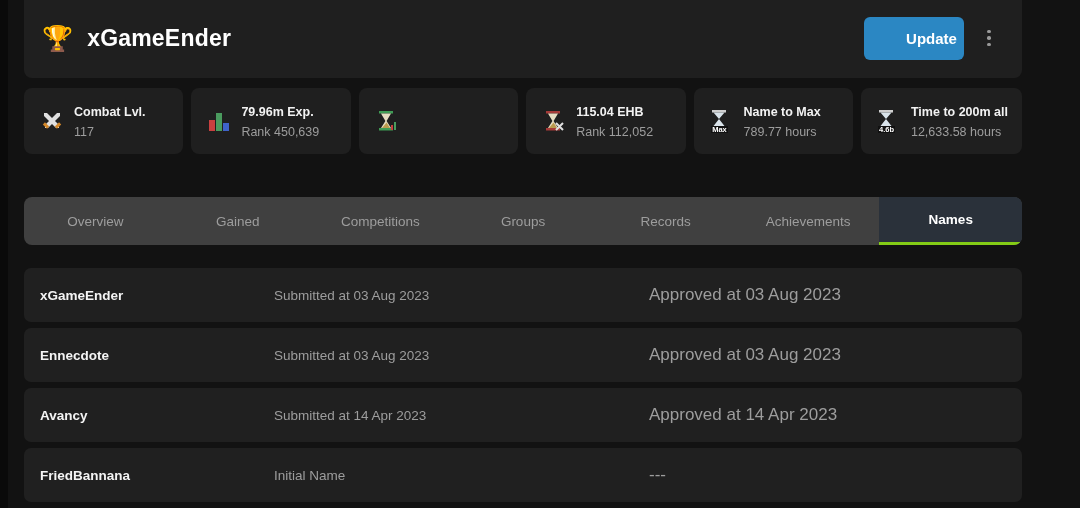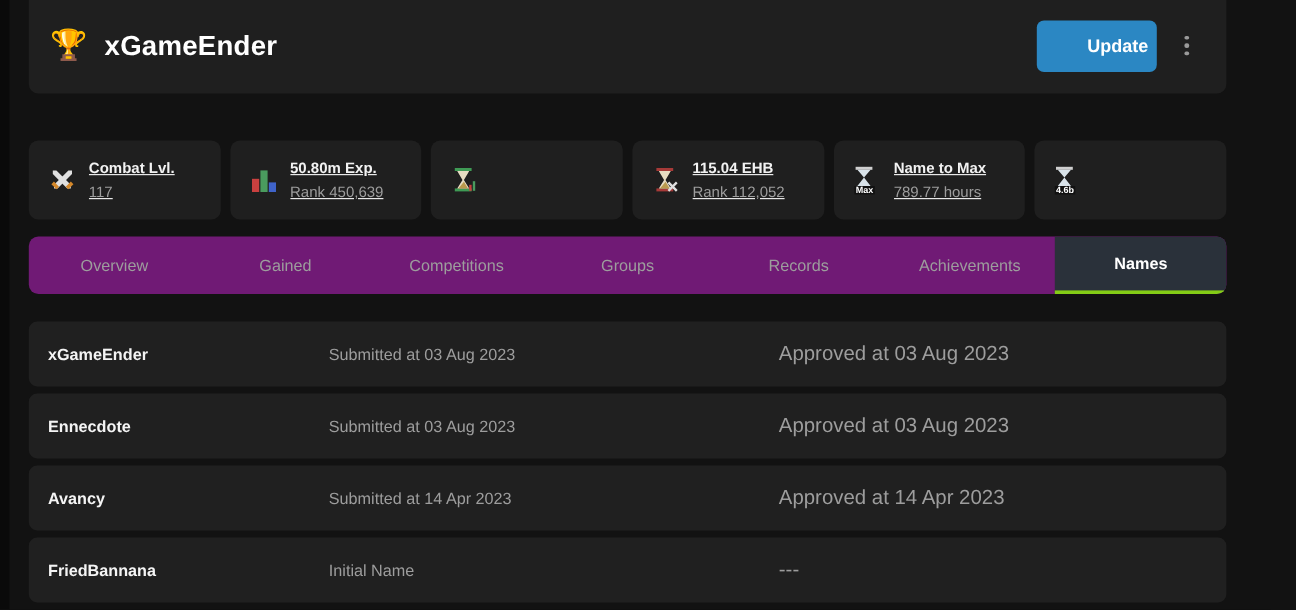--- a/index.html
+++ b/index.html
@@ -104,25 +104,24 @@
     width: 3.5px;
     height: 3.5px;
     border-radius: 50%;
     background: #9a9a9a;
   }
 
   
   .stats-row {
     position: absolute;
     left: 16px;
-    top: 117px;
+    top: 88px;
     width: 998px;
     display: flex;
     gap: 8px;
-    text-decoration: underline;
   }
 
   .stat-card {
     flex: 1;
     height: 66px;
     background: #1f1f1f;
     border-radius: 8px;
     display: flex;
     align-items: center;
     gap: 10px;
@@ -153,21 +152,21 @@
     white-space: nowrap;
   }
 
   
   .tabs-bar {
     position: absolute;
     left: 16px;
     top: 197px;
     width: 998px;
     height: 48px;
-    background: #701a75;
+    background: #404040;
     border-radius: 8px;
     display: flex;
     overflow: hidden;
   }
 
   .tab {
     flex: 1;
     display: flex;
     align-items: center;
     justify-content: center;
@@ -266,21 +265,21 @@
 
     <div class="stat-card">
       <span class="stat-icon">
         <svg width="24" height="24" viewBox="0 0 24 24">
           <rect x="2" y="11" width="6" height="11" fill="#c9403f"></rect>
           <rect x="9" y="4" width="6" height="18" fill="#4a9b5e"></rect>
           <rect x="16" y="14" width="6" height="8" fill="#3f63c9"></rect>
         </svg>
       </span>
       <span class="stat-text">
-        <span class="stat-label">50.80m Exp.</span><br>
+        <span class="stat-label">79.96m Exp.</span><br>
         <span class="stat-value">Rank 450,639</span>
       </span>
     </div>
 
     <div class="stat-card">
       <span class="stat-icon">
         <svg width="24" height="24" viewBox="0 0 24 24">
           <rect x="4" y="2" width="14" height="2.5" fill="#3f9b55"></rect>
           <rect x="4" y="19" width="14" height="2.5" fill="#3f9b55"></rect>
           <path d="M6 4.5 L16 4.5 L11.6 12 L16 19 L6 19 L10.4 12 Z" fill="#e6dcc2"></path>
@@ -323,20 +322,24 @@
     </div>
 
     <div class="stat-card">
       <span class="stat-icon">
         <svg width="26" height="26" viewBox="0 0 26 26">
           <rect x="4" y="2" width="14" height="2.5" fill="#cfcfcf"></rect>
           <path d="M5.5 4.5 L16.5 4.5 L11 11 L16.5 18 L5.5 18 L11 11 Z" fill="#d9e3ea"></path>
           <rect x="3" y="18" width="17" height="7" fill="#111"></rect>
           <text x="11.5" y="24" font-family="Liberation Sans, sans-serif" font-size="7.5" font-weight="bold" fill="#ffffff" text-anchor="middle">4.6b</text>
         </svg>
+      </span>
+      <span class="stat-text">
+        <span class="stat-label">Time to 200m all</span><br>
+        <span class="stat-value">12,633.58 hours</span>
       </span>
     </div>
 
   </div>
 
   <div class="tabs-bar">
     <div class="tab">Overview</div>
     <div class="tab">Gained</div>
     <div class="tab">Competitions</div>
     <div class="tab">Groups</div>

